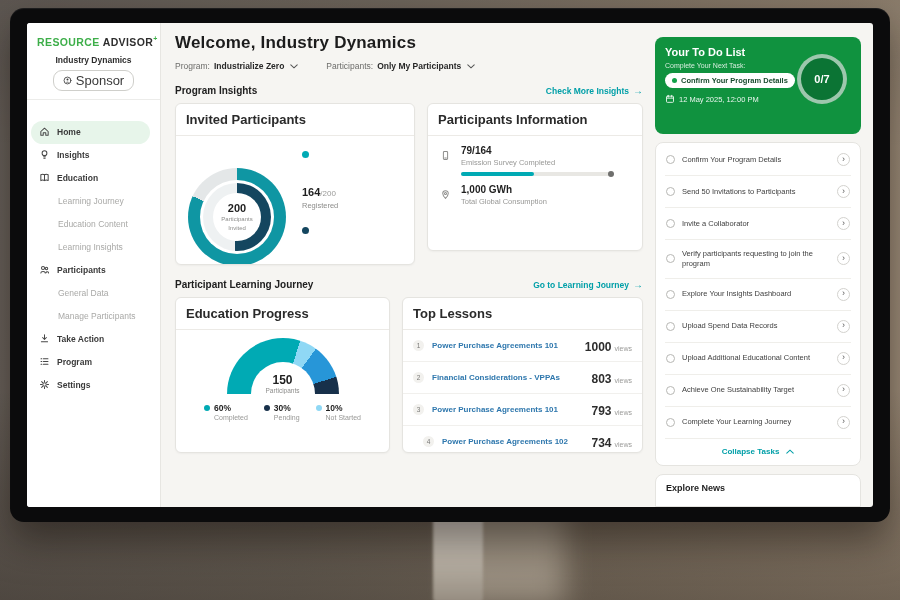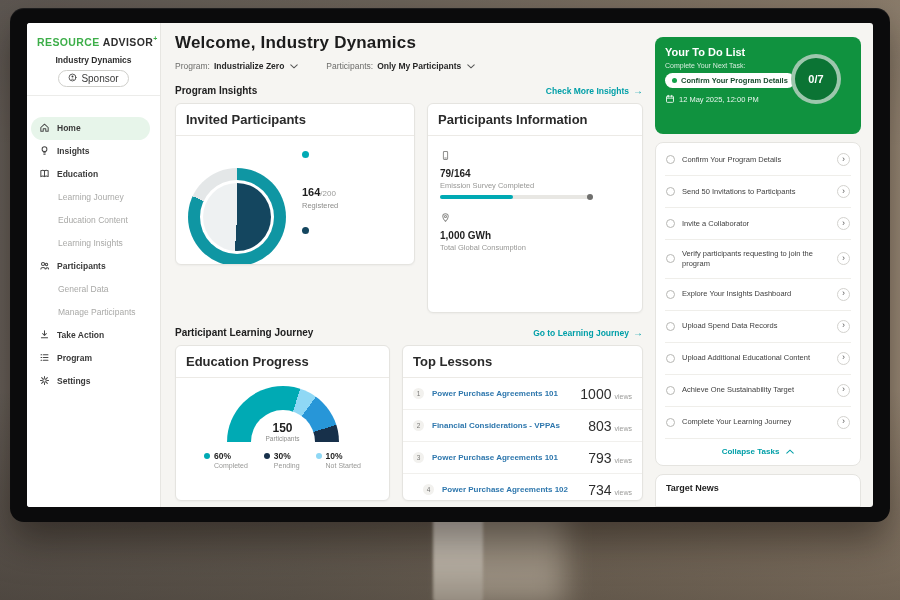--- a/index.html
+++ b/index.html
@@ -28,21 +28,21 @@
 
   
   .sidebar { width:134px; min-width:134px; background:#fff; border-right:1px solid #e7e6e2;
         display:flex; flex-direction:column; padding-top:10px; }
   .logo { padding:2px 10px 4px; font-weight:bold; font-size:10.5px; letter-spacing:.4px; white-space:nowrap; }
   .logo .g { color:#3dae49; } .logo .d { color:#2e2e2e; }
   .logo .plus { color:#3dae49; font-size:7px; vertical-align:super; }
   .org { text-align:center; font-size:8.5px; color:#2e2e2e; font-weight:bold; margin-top:3px; }
   .badge { margin:5px auto 8px; display:flex; align-items:center; gap:4px;
         border:1px solid #cfcfcb; border-radius:9px; padding:2px 9px;
-        font-size:10px; color:#3a3a3a; width:max-content; cursor:pointer; }
+        font-size:13px; color:#3a3a3a; width:max-content; cursor:pointer; }
   .side-div { height:1px; background:#ececea; margin-bottom:5px; }
   .nav-item { display:flex; align-items:center; gap:6px; height:23px;
         padding:0 8px 0 12px; font-size:8.5px; color:#3a3a3a; font-weight:bold; cursor:pointer; }
   .nav-item.sub { padding-left:31px; color:#a9a9a7; font-weight:normal; }
   .nav-item.active { background:#e7f5ea; border-radius:12px; margin:16px 10px 0 4px; padding-left:8px; }
   .nav-icon { width:12px; height:12px; display:inline-flex; color:#474747; }
   .ic svg, .nav-icon svg { stroke:currentColor; fill:none; stroke-width:1.1;
         stroke-linecap:round; stroke-linejoin:round; }
 
   
@@ -60,21 +60,21 @@
   .section-link { font-size:8.5px; font-weight:bold; color:#009fa8; display:flex;
         align-items:center; gap:4px; cursor:pointer; }
   .section-link .arr { font-size:10px; }
 
   .cards-row { display:flex; gap:12px; }
   .card { background:#fff; border:1px solid #e5e4e0; border-radius:6px;
         box-shadow:0 1px 2px rgba(0,0,0,.04); overflow:hidden; }
   .card-title { font-size:13px; font-weight:bold; color:#2a2a2a; padding:8px 10px;
         border-bottom:1px solid #eceae6; }
   .card-invited { width:240px; height:162px; }
-  .card-pinfo  { flex:1; height:210px; }
+  .card-pinfo  { flex:1; height:148px; }
   .card-edu    { width:215px; height:156px; }
   .card-lessons{ flex:1; height:156px; }
 
   
   .inv-body { display:flex; align-items:center; gap:16px; padding:12px 12px; }
   .donut { position:relative; width:98px; height:98px; border-radius:50%; flex-shrink:0; }
   .donut .hole1 { position:absolute; inset:12px; border-radius:50%; background:#fff; }
   .donut .ring2 { position:absolute; inset:15px; border-radius:50%; }
   .donut .hole2 { position:absolute; inset:25px; border-radius:50%; background:#fff;
         display:flex; flex-direction:column; align-items:center; justify-content:center; text-align:center; }
@@ -82,21 +82,21 @@
   .cl { font-size:6px; color:#8d8d8b; margin-top:1px; line-height:1.35; width:42px; }
   .inv-legend { display:flex; flex-direction:column; gap:14px; }
   .leg-item { display:flex; align-items:flex-start; gap:24px; cursor:default;flex-direction:column; }
   .leg-dot { width:7px; height:7px; border-radius:50%; margin-top:3px; flex-shrink:0; }
   .leg-num { font-size:11px; font-weight:bold; color:#1f1f1f; }
   .leg-total { font-size:8px; color:#9a9a98; font-weight:normal; }
   .leg-label { font-size:7.5px; color:#8d8d8b; margin-top:1px; }
 
   
   .pinfo-body { padding:9px 12px; display:flex; flex-direction:column; gap:8px; }
-  .stat { display:flex; gap:9px;flex-direction:column; }
+  .stat { display:flex; gap:9px; }
   .stat-icon { width:12px; height:12px; color:#8e8e8c; margin-top:2px; flex-shrink:0; }
   .stat-value { font-size:10px; font-weight:bold; color:#1f1f1f; }
   .stat-label { font-size:7.5px; color:#98989. }
   .stat-label { font-size:7.5px; color:#989896; margin-top:2px; }
   .bar { position:relative; height:4px; background:#e8e7e3; border-radius:2px; margin-top:5px; width:152px; }
   .bar-fill { position:absolute; left:0; top:0; bottom:0; border-radius:2px; }
   .bar-end { position:absolute; right:-1px; top:-1px; width:6px; height:6px; border-radius:50%; background:#6f6f6d; }
 
   
   .edu-body { display:flex; flex-direction:column; align-items:center; padding:8px 10px 0; }
@@ -115,36 +115,36 @@
   .edu-leg .t { font-size:7px; color:#98989; }
   .edu-leg .t { font-size:7px; color:#989896; margin-left:10px; margin-top:1px; }
 
   
   .lesson { display:flex; align-items:center; gap:8px; padding:6.5px 10px;
         border-bottom:1px solid #f1f0ed; cursor:pointer; }
   .lesson:last-child { border-bottom:none;padding-left:20px; }
   .rank { width:11px; height:11px; min-width:11px; border-radius:50%; background:#f2f1ee;
         color:#787876; font-size:6.5px; display:flex; align-items:center; justify-content:center; }
   .lesson-title { flex:1; font-size:8px; color:#2e77ad; font-weight:bold; }
-  .views-v { font-size:14px; font-weight:normal; color:#2d2d2d; }
+  .views-v { font-size:12px; font-weight:bold; color:#2d2d2d; }
   .views-u { font-size:7px; color:#9b9b99; margin-left:3px; }
 
   
   .rightcol { width:218px; min-width:218px; padding:14px 12px 0 0; display:flex; flex-direction:column; }
   .todo-green { position:relative; background:#10923f; border-radius:8px; color:#fff;
         padding:9px 10px; height:97px; flex-shrink:0; }
   .todo-title { font-size:11px; font-weight:bold; }
   .todo-sub { font-size:7px; color:#d6edde; margin-top:4px; }
   .todo-pill { margin-top:4px; background:#fff; border-radius:9px; padding:3px 7px;
         display:flex; align-items:center; gap:4px; width:max-content; max-width:142px; cursor:pointer; }
   .todo-pill .dot { width:5px; height:5px; border-radius:50%; background:#12a24a; flex-shrink:0; }
   .todo-pill .txt { font-size:7.5px; font-weight:bold; color:#174a2d; white-space:nowrap; }
   .todo-due { margin-top:6px; display:flex; align-items:center; gap:4px; font-size:7.5px; color:#e9f6ee; }
   .todo-due .ic { display:inline-flex; color:#e9f6ee; }
-  .ring { position:absolute; right:20px; top:17px; width:50px; height:50px; border-radius:50%;
+  .ring { position:absolute; right:14px; top:17px; width:50px; height:50px; border-radius:50%;
         background:#0b7434; border:4px solid rgba(255,255,255,.6);
         display:flex; align-items:center; justify-content:center; font-size:11px; font-weight:bold; }
 
   .tasks-card { background:#fff; border:1px solid #e5e4e0; border-radius:8px; margin-top:8px;
         padding:1px 9px; flex-shrink:0; }
   .task-row { display:flex; align-items:center; gap:7px; padding:9px 1px;
         border-bottom:1px solid #efeeea; cursor:pointer; }
   .task-check { width:9px; height:9px; min-width:9px; border:1px solid #b7b7b4; border-radius:50%; }
   .task-label { flex:1; font-size:7.5px; color:#3e3e3e; line-height:1.3; }
   .task-go { width:13px; height:13px; min-width:13px; border:1px solid #d3d2ce; border-radius:50%;
@@ -298,20 +298,24 @@
 
         <div class="cards-row">
 
           <div class="card card-invited">
             <div class="card-title">Invited Participants</div>
             <div class="inv-body">
               <div class="donut">
                 <div style="position: absolute; inset: 0px; border-radius: 50%; background: conic-gradient(rgb(15, 150, 163) 0deg, rgb(15, 150, 163) 82%, rgb(228, 231, 232) 82%, rgb(228, 231, 232) 100%);"></div>
                 <div class="hole1"></div>
                 <div class="ring2" style="background: conic-gradient(rgb(20, 70, 95) 0deg, rgb(20, 70, 95) 51%, rgb(238, 241, 242) 51%, rgb(238, 241, 242) 100%);"></div>
+                <div class="hole2">
+                  <span class="cv">200</span>
+                  <span class="cl">Participants Invited</span>
+                </div>
               </div>
               <div class="inv-legend">
                 <div class="leg-item">
                   <span class="leg-dot" style="background: rgb(0, 170, 180);"></span>
                   <span>
                     <span class="leg-num">164</span><span class="leg-total">/200</span>
                     <div class="leg-label">Registered</div>
                   </span>
                 </div>
                 <div class="leg-item">
@@ -504,19 +508,19 @@
             <span>Collapse Tasks</span>
             <span class="chev">
                 <svg viewBox="0 0 10 6" width="8" height="5">
                   <path d="M1 5l4-3.6L9 5"></path>
                 </svg>
               </span>
           </div>
         </div>
 
         <div class="news-card">
-          <span>Target News</span>
+          <span>Explore News</span>
         </div>
       </div>
 
     </div>
   </div>
 </div>
 
 </body></html>

